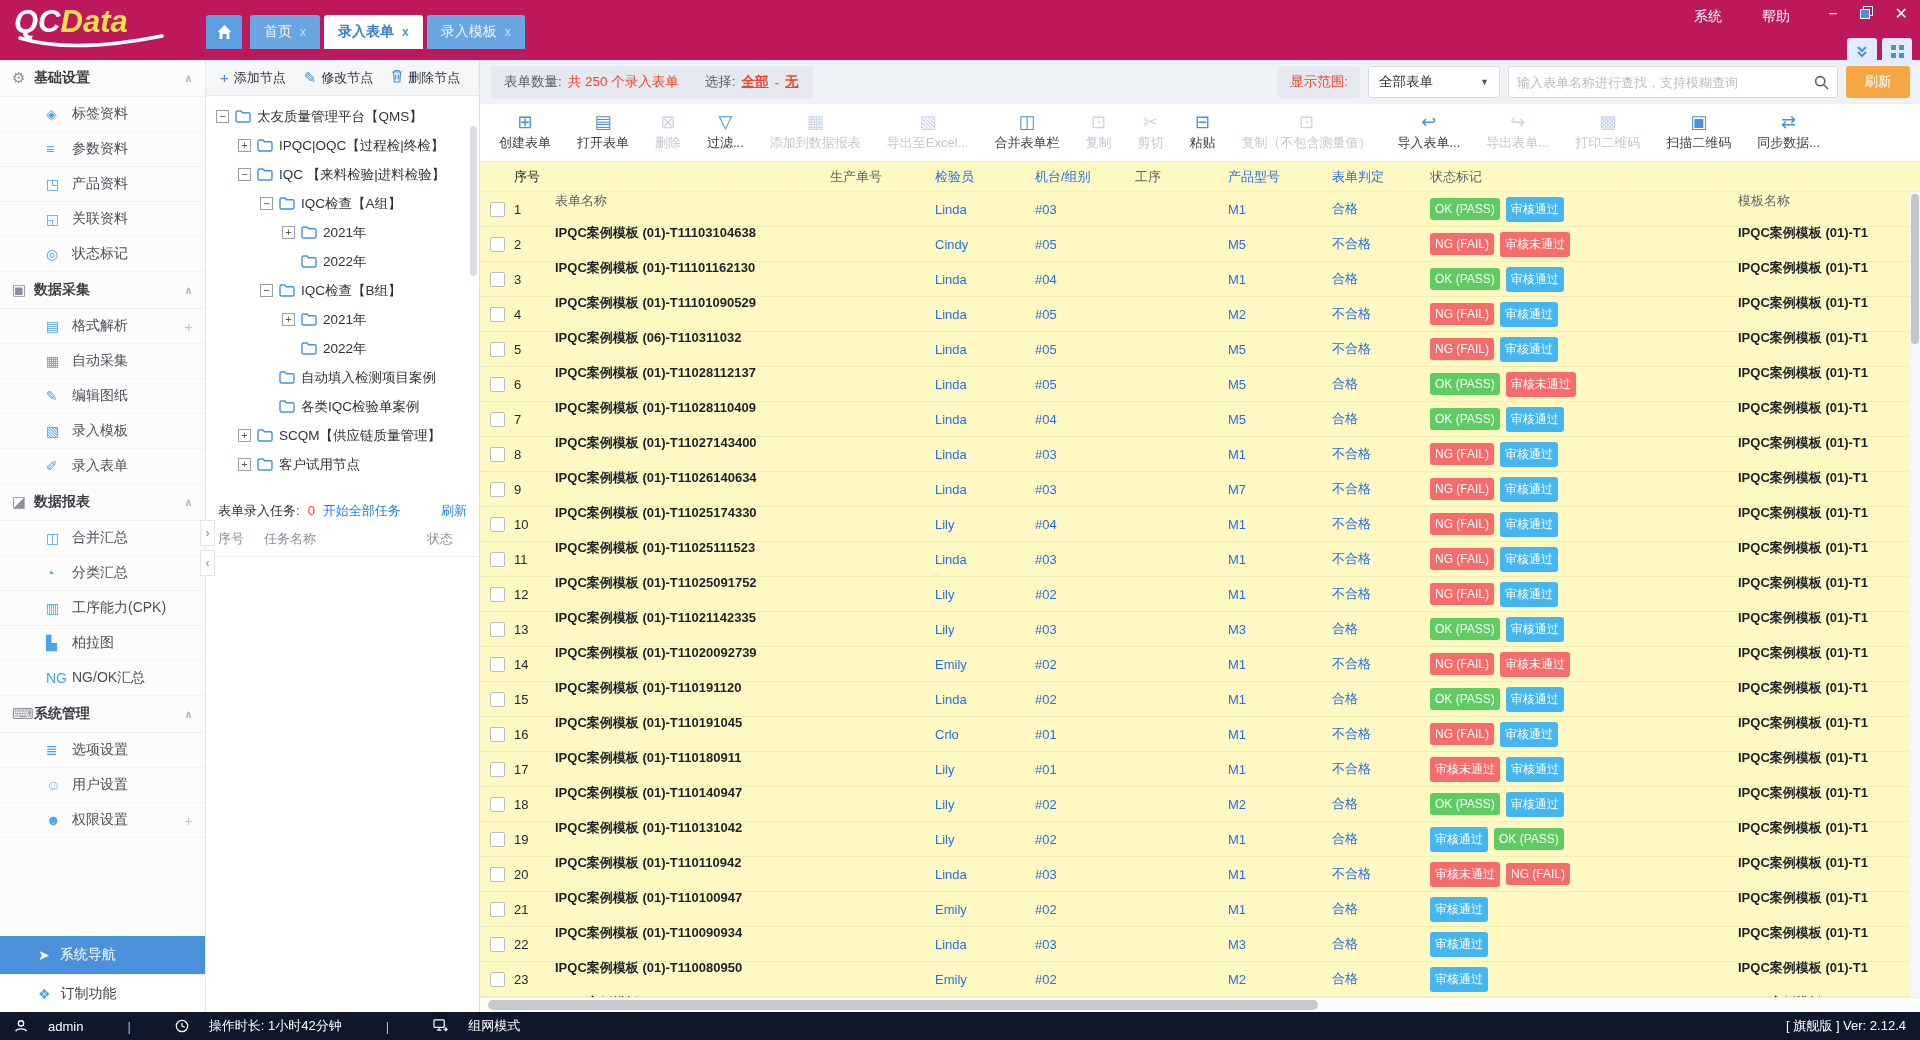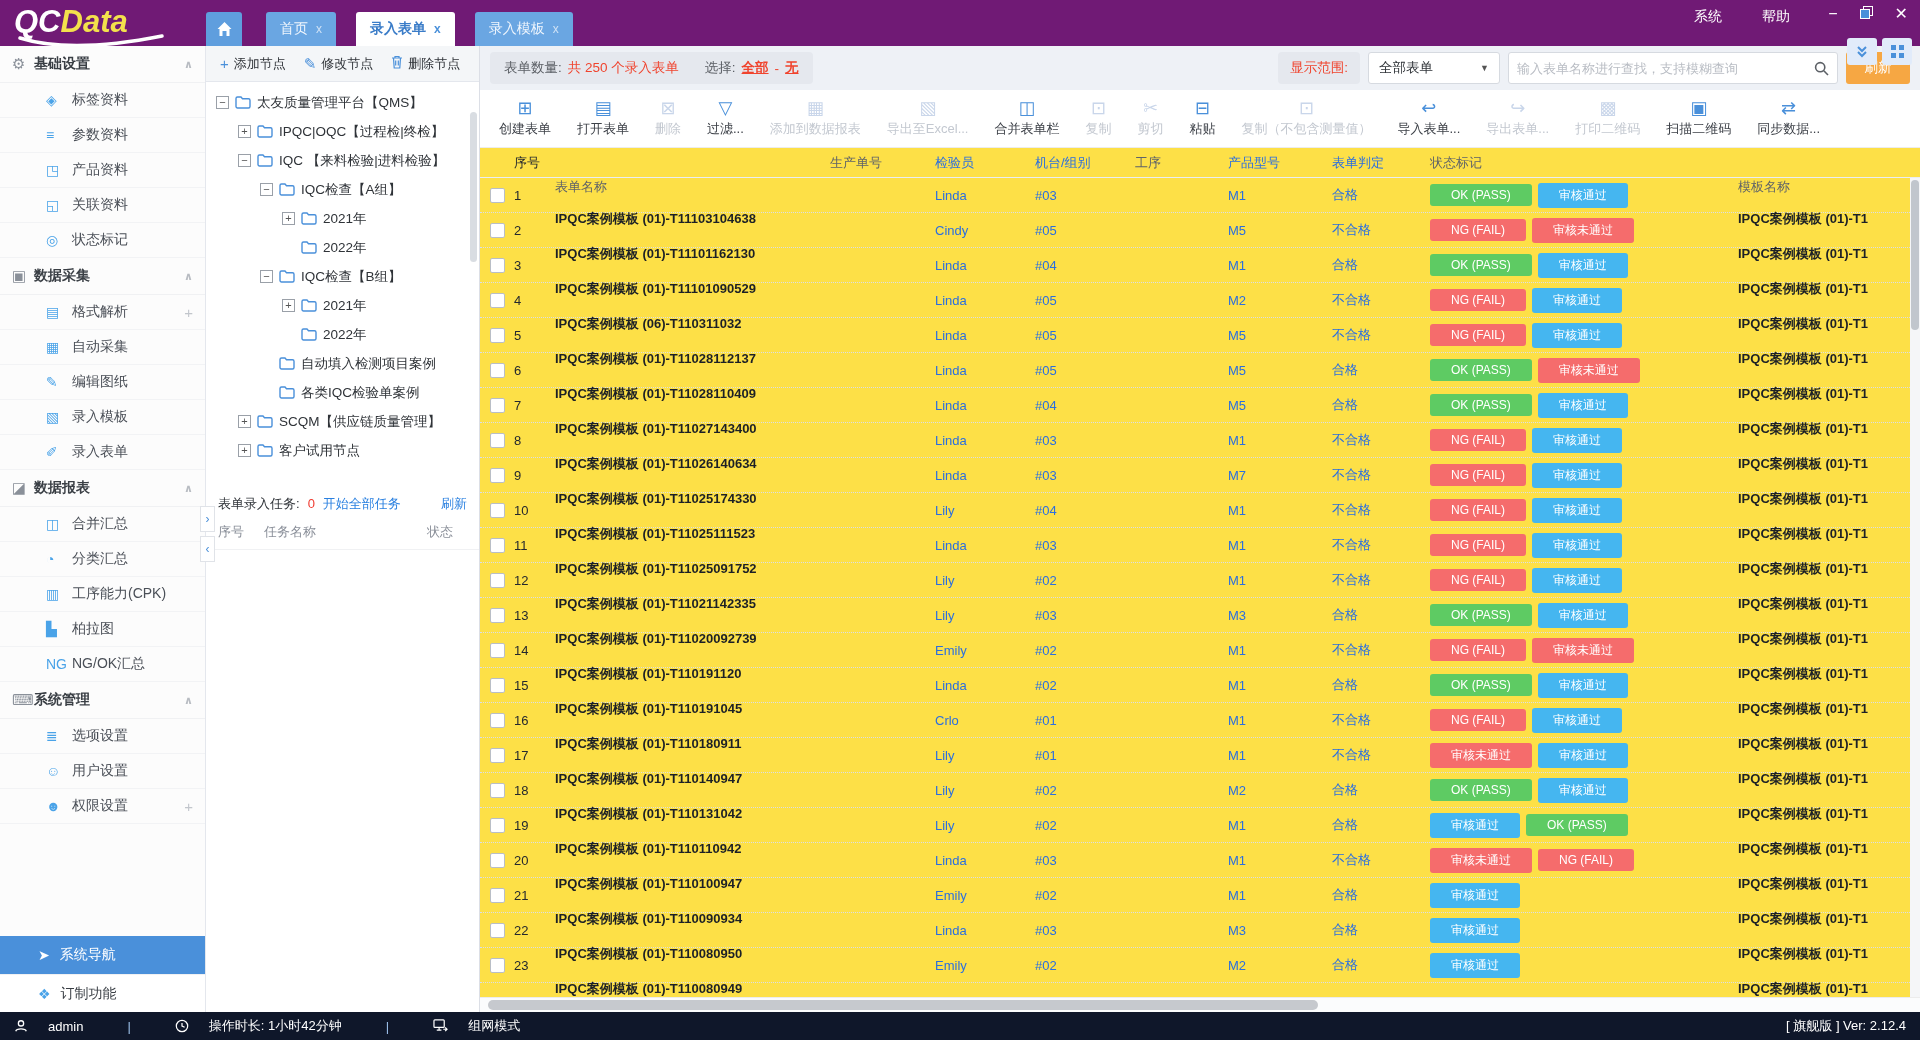--- a/index.html
+++ b/index.html
@@ -1,25 +1,25 @@
 <!DOCTYPE html>
 <html><head>
 <meta charset="utf-8">
 <style>
   * { margin:0; padding:0; box-sizing:border-box; font-family:"Liberation Sans","DejaVu Sans",sans-serif; }
   html,body { width:1920px; height:1040px; overflow:hidden; background:#fff; }
   .app { width:1920px; height:1040px; display:flex; flex-direction:column; position:relative; }
 
   
-  .topbar { height:46px; background:#701a75; display:flex; align-items:flex-end; position:relative; flex-shrink:0; }
+  .topbar { height:60px; background:#be185d; display:flex; align-items:center; position:relative; flex-shrink:0; }
   .logo { position:absolute; left:14px; top:4px; width:200px; height:52px; }
   .logo-text { font-size:31px; font-weight:bold; font-style:italic; letter-spacing:0; }
   .logo-qc { color:#fff; } .logo-data { color:#f3e14c; }
   .logo svg { position:absolute; left:2px; top:30px; }
-  .tabs { display:flex; align-items:flex-end; margin-left:206px; gap:20px; height:38px; }
+  .tabs { display:flex; align-items:flex-end; margin-left:206px; gap:4px; height:38px; }
   .home-btn { width:36px; height:34px; background:#5f9ede; border-radius:3px 3px 0 0; display:flex; align-items:center; justify-content:center; margin-right:4px; cursor:pointer; }
   .tab { height:34px; padding:0 14px; display:flex; align-items:center; gap:8px; background:#6aa6e2; border-radius:3px 3px 0 0; color:#f0f6fd; font-size:14px; cursor:pointer; }
   .tab.active { background:#fff; color:#3a7cc8; font-weight:bold; }
   .tab .x { font-size:12px; color:#cfe2f6; } .tab.active .x { color:#4a90da; }
   .top-menus { position:absolute; right:130px; top:8px; display:flex; gap:40px; color:#fff; font-size:14px; }
   .top-menus span { cursor:pointer; }
   .win-btns { position:absolute; right:12px; top:6px; display:flex; gap:22px; align-items:center; color:#fff; }
   .win-btns .wb { cursor:pointer; font-size:16px; line-height:1; }
   .mini-btns { position:absolute; right:8px; top:38px; display:flex; gap:5px; z-index:20; }
   .mini-btn { width:30px; height:27px; background:#e1ebfa; border-radius:3px; display:flex; align-items:center; justify-content:center; color:#4a90da; cursor:pointer; }
@@ -60,21 +60,21 @@
   .tree-search input { flex:1; height:32px; border:1px solid #c6cad1; border-radius:2px; padding:0 8px; font-size:13px; color:#333; outline:none; }
   .tree-search input::placeholder { color:#b6bac1; }
   .nav-sq { width:26px; height:26px; background:#b3b8bf; color:#fff; display:flex; align-items:center; justify-content:center; font-size:13px; cursor:pointer; }
   .task-line { display:flex; align-items:center; gap:8px; padding:4px 12px 6px; font-size:13px; color:#2f3338; flex-shrink:0; }
   .task-line .red { color:#f03b30; } .task-line .lnk { color:#2a80e0; cursor:pointer; }
   .task-line .rt { margin-left:auto; }
   .task-cols { display:flex; padding:4px 12px 8px; font-size:13px; color:#8a8f99; gap:0; flex-shrink:0; border-bottom:1px solid #f0f1f3; }
   .task-cols span:nth-child(1){ width:46px; } .task-cols span:nth-child(2){ flex:1; } .task-cols span:nth-child(3){ width:40px; }
 
   
-  .main { flex:1; display:flex; flex-direction:column; min-width:0; background:#fde047; }
+  .main { flex:1; display:flex; flex-direction:column; min-width:0; background:#fef9c3; }
   .infobar { height:44px; background:#eef1f6; display:flex; align-items:center; padding:0 10px; gap:10px; flex-shrink:0; }
   .pill { background:#e5e8ee; border-radius:4px; height:32px; display:flex; align-items:center; padding:0 14px; gap:6px; font-size:13.5px; color:#5c6066; }
   .pill .red { color:#f0442e; } .pill .lnk { color:#f0442e; text-decoration:underline; cursor:pointer; font-weight:bold; }
   .info-right { margin-left:auto; display:flex; align-items:center; gap:8px; }
   .scope-pill { background:#e5e8ee; border-radius:4px; height:32px; display:flex; align-items:center; padding:0 12px; color:#f0442e; font-size:13.5px; }
   .scope-select { width:132px; height:32px; background:#fff; border:1px solid #d6dae0; border-radius:3px; display:flex; align-items:center; padding:0 10px; font-size:13.5px; color:#2f3338; cursor:pointer; }
   .scope-select .arr { margin-left:auto; font-size:9px; color:#555; }
   .search-box { width:330px; height:32px; background:#fff; border:1px solid #d6dae0; border-radius:3px; display:flex; align-items:center; padding:0 8px; }
   .search-box input { flex:1; border:none; outline:none; font-size:13px; color:#333; }
   .search-box input::placeholder { color:#b9bdc4; }
@@ -97,21 +97,21 @@
   .c-name { color:#1c2026; }
   .c-order { width:105px; }
   .c-insp { width:100px; color:#2a6ee0; }
   .c-machine { width:100px; color:#2a6ee0; }
   .c-proc { width:93px; }
   .c-model { width:104px; color:#2a6ee0; }
   .c-verdict { width:98px; color:#2a6ee0; }
   .c-status { width:308px; display:flex; align-items:center; }
   .c-tpl { flex:1; font-weight:bold; color:#1c2026; }
   .grid-head .c-name, .grid-head .c-tpl { font-weight:normal; color:#5f6368; }
-  .tag { display:inline-block; min-width:56px; text-align:left; padding:4px 21px; border-radius:3px; color:#fff; font-size:12px; margin-right:6px; }
+  .tag { display:inline-block; min-width:56px; text-align:left; padding:4px 5px; border-radius:3px; color:#fff; font-size:12px; margin-right:6px; }
   .tag[data-type="green"] { background:#5ecb63; }
   .tag[data-type="blue"]  { background:#45b6f0; }
   .tag[data-type="red"]   { background:#f56c6c; }
 
   .vscroll { position:absolute; right:0; top:0; bottom:0; width:10px; background:#f5f6f8; }
   .vscroll .thumb { position:absolute; top:2px; right:1px; width:8px; height:150px; background:#c1c6cd; border-radius:4px; }
   .hscroll { height:15px; background:#fbfcfd; border-top:1px solid #ececec; position:relative; flex-shrink:0; }
   .hscroll .thumb { position:absolute; left:8px; top:2px; height:10px; width:830px; background:#c6c9ce; border-radius:5px; }
 
   

